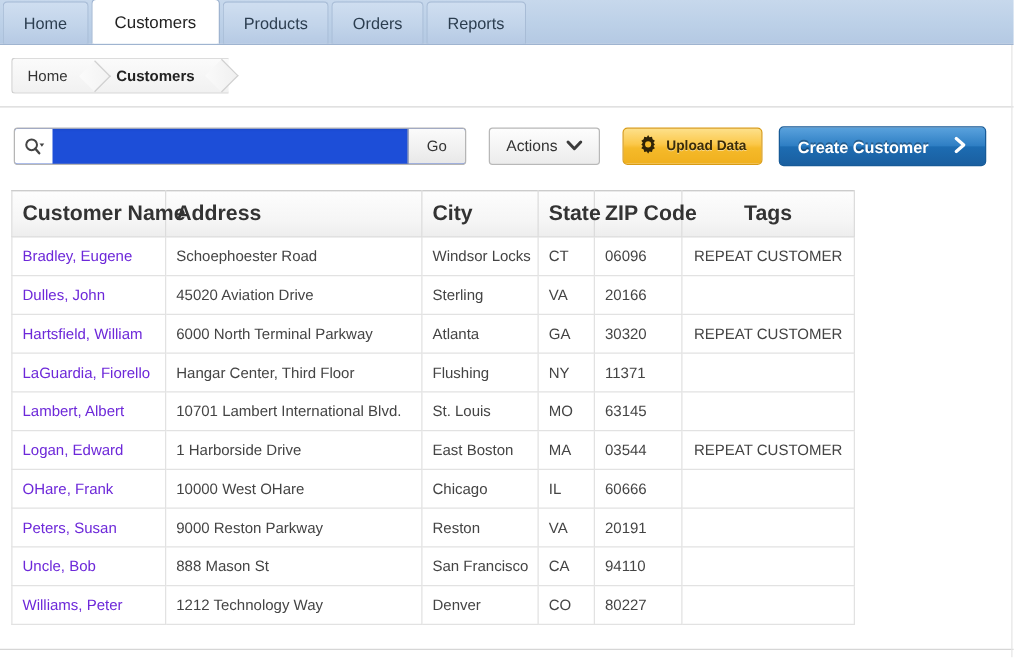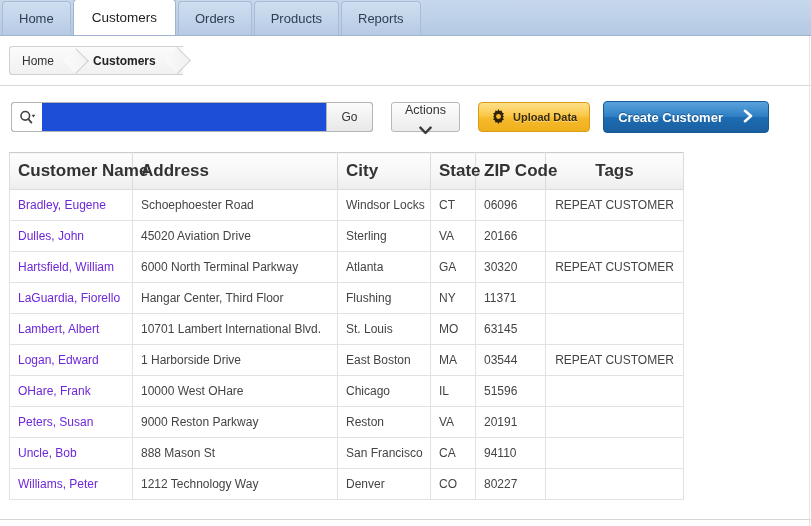--- a/index.html
+++ b/index.html
@@ -186,21 +186,20 @@
     display: flex;
     align-items: center;
     gap: 7px;
     font-size: 12.5px;
     color: #333;
     background: linear-gradient(to bottom, #fdfdfd, #ececec);
     border: 1px solid #b8b8b8;
     border-radius: 3px;
     cursor: pointer;
     box-sizing: border-box;
-    flex-direction: column;
   }
   .upload-btn {
     height: 30px;
     margin-left: 18px;
     padding: 0 12px;
     display: flex;
     align-items: center;
     gap: 7px;
     font-size: 11px;
     font-weight: bold;
@@ -295,22 +294,22 @@
     background: #e6e6e6;
   }
   .chev { display: inline-block; }
 </style>
 </head>
 <body>
 
 <div class="tabbar" id="tabbar">
     <div class="tab"><span>Home</span></div>
     <div class="tab active"><span>Customers</span></div>
+    <div class="tab"><span>Products</span></div>
     <div class="tab"><span>Orders</span></div>
-    <div class="tab"><span>Products</span></div>
     <div class="tab"><span>Reports</span></div>
   </div>
 
 <div class="crumbwrap">
   <div class="crumbs" id="crumbs">
       <div class="crumb">Home</div>
       <div class="crumb-sep"></div>
       <div class="crumb current">Customers</div>
       <div class="crumb-end"></div>
     </div>
@@ -426,21 +425,21 @@
           <td>East Boston</td>
           <td>MA</td>
           <td>03544</td>
           <td class="tagcell">REPEAT CUSTOMER</td>
         </tr>
         <tr>
           <td class="namecell"><a>OHare, Frank</a></td>
           <td>10000 West OHare</td>
           <td>Chicago</td>
           <td>IL</td>
-          <td>51596</td>
+          <td>60666</td>
           <td class="tagcell"></td>
         </tr>
         <tr>
           <td class="namecell"><a>Peters, Susan</a></td>
           <td>9000 Reston Parkway</td>
           <td>Reston</td>
           <td>VA</td>
           <td>20191</td>
           <td class="tagcell"></td>
         </tr>

